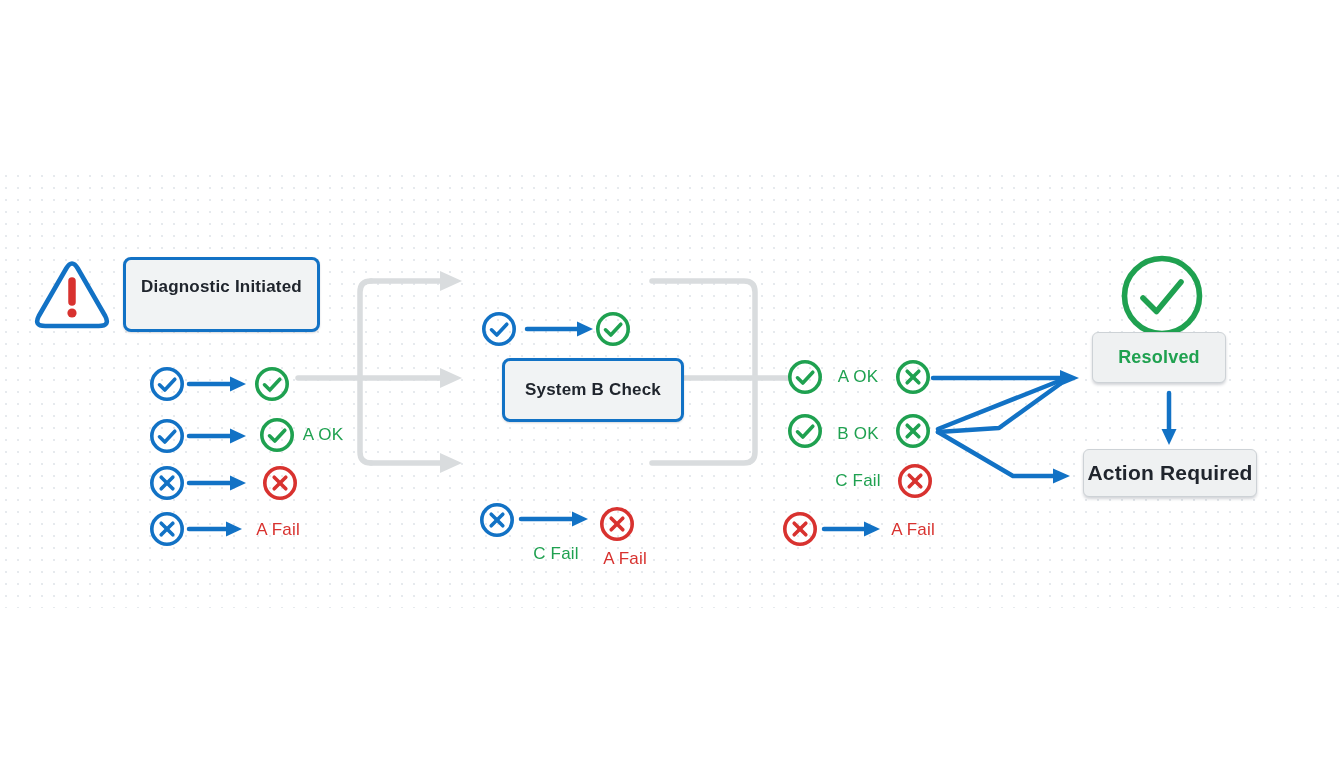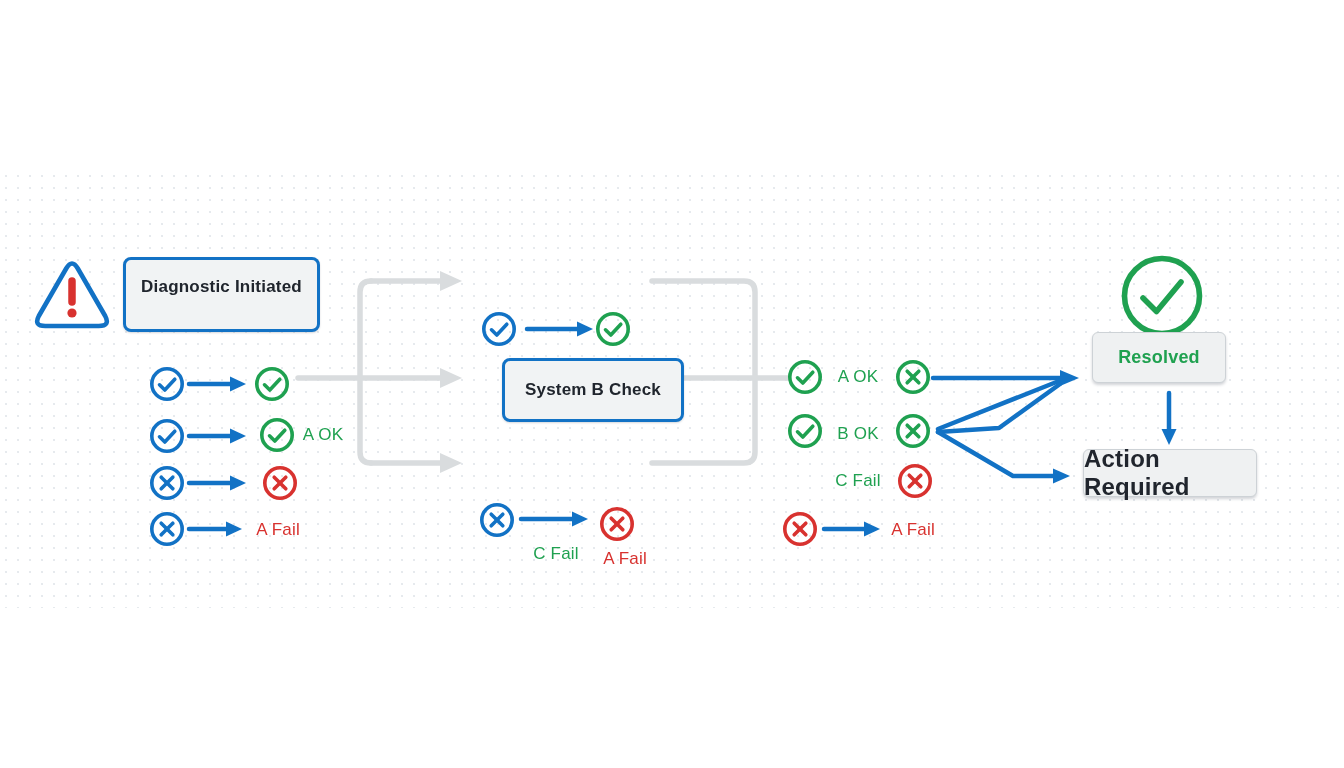--- a/index.html
+++ b/index.html
@@ -137,17 +137,17 @@
   <div class="lbl lbl-red" style="left:625px;top:559px;">A Fail</div>
 
   <div class="lbl lbl-green" style="left:858px;top:377px;">A OK</div>
   <div class="lbl lbl-green" style="left:858px;top:434px;">B OK</div>
   <div class="lbl lbl-green" style="left:858px;top:481px;">C Fail</div>
   <div class="lbl lbl-red" style="left:913px;top:530px;">A Fail</div>
 
   <div class="node node-gray" style="left:1092px;top:332px;width:134px;height:51px;color:var(--c-green);">
     <span>Resolved</span>
   </div>
-  <div class="node node-gray" style="left:1083px;top:449px;width:174px;height:48px;font-size:24px;">
+  <div class="node node-gray" style="left:1083px;top:449px;width:174px;height:48px;font-size:21px;">
     <span>Action Required</span>
   </div>
 
 </div>
 
 </body></html>

